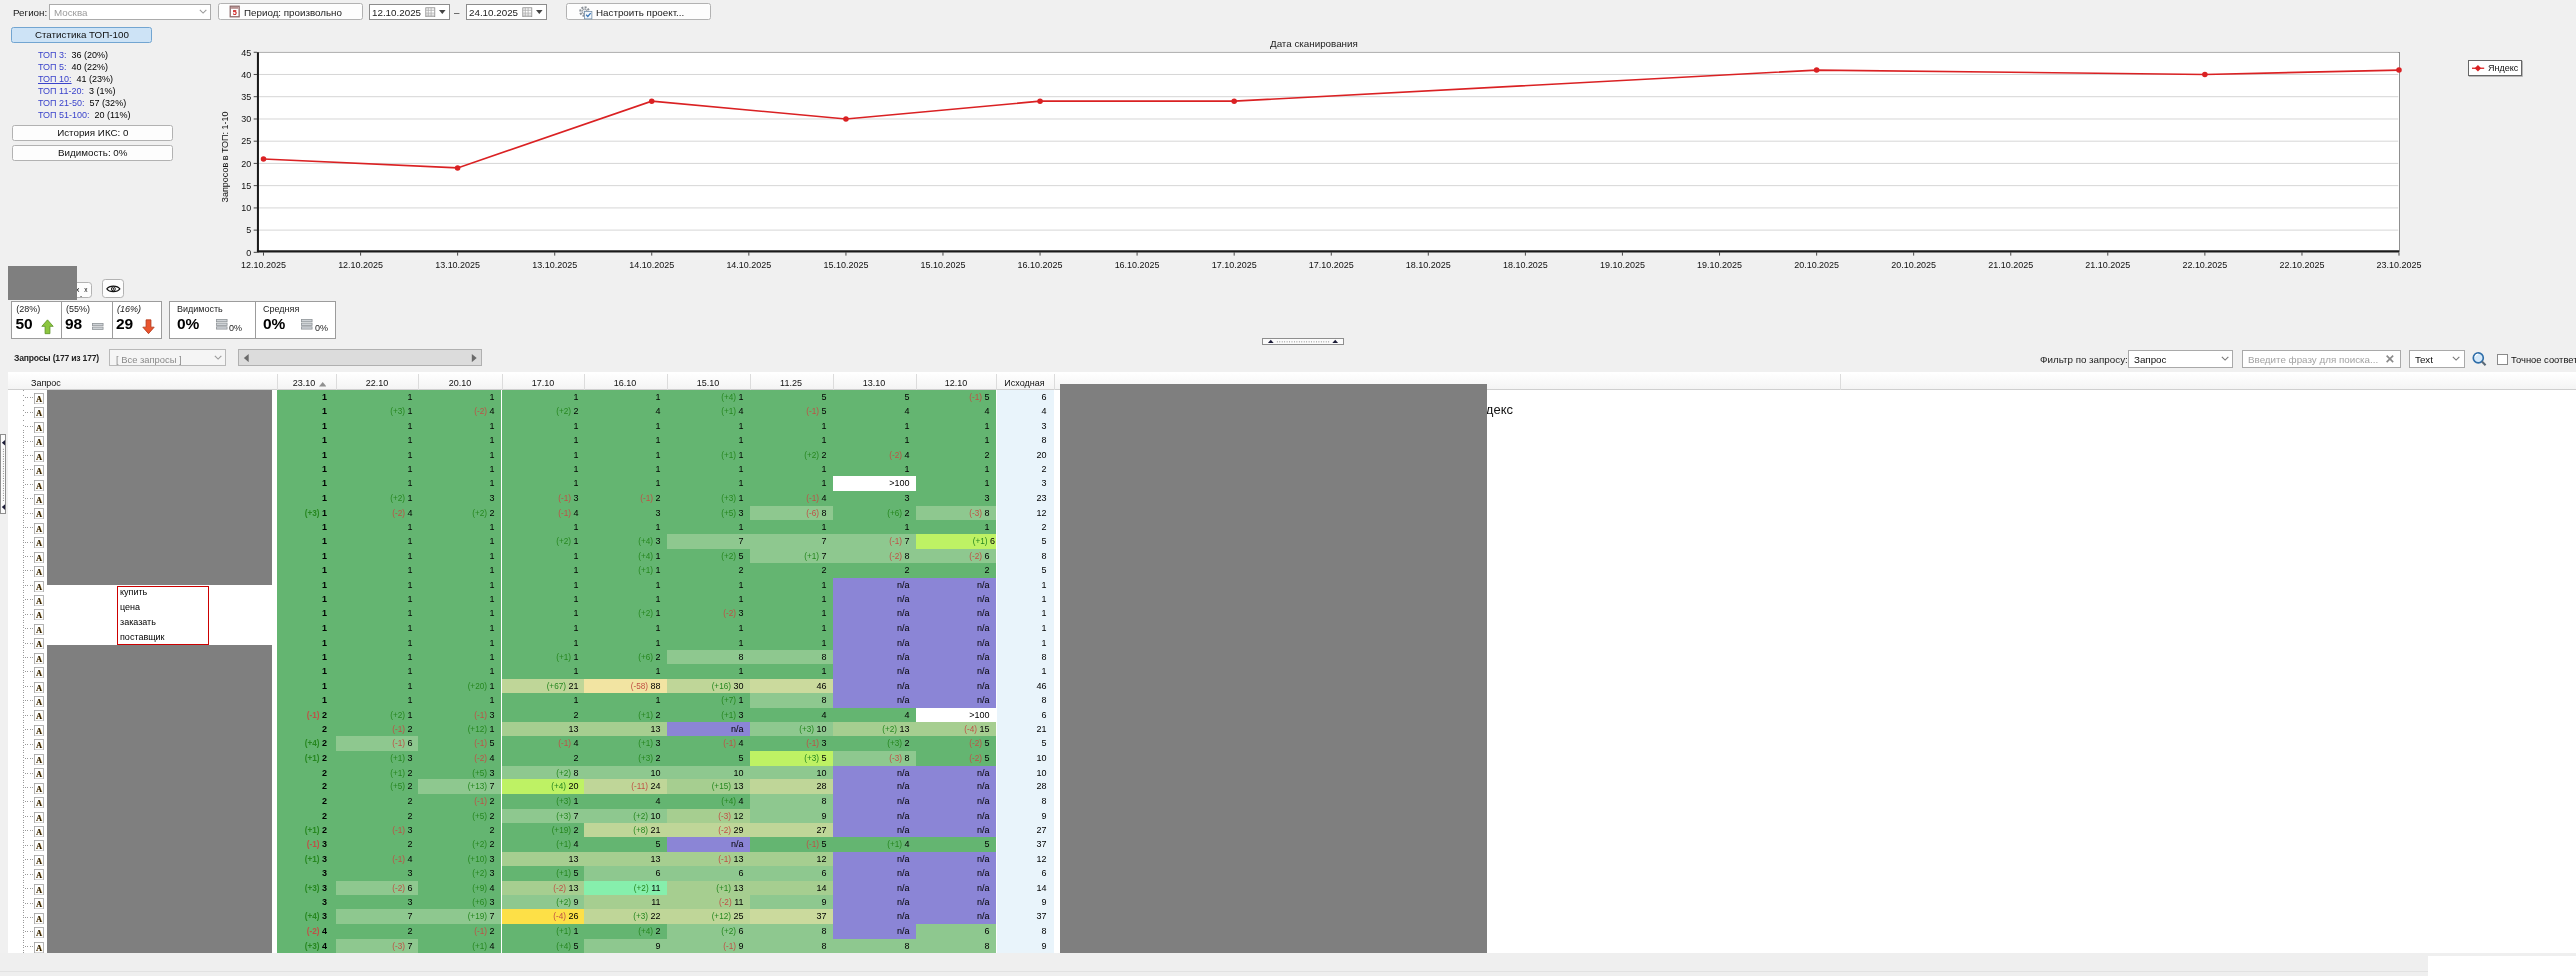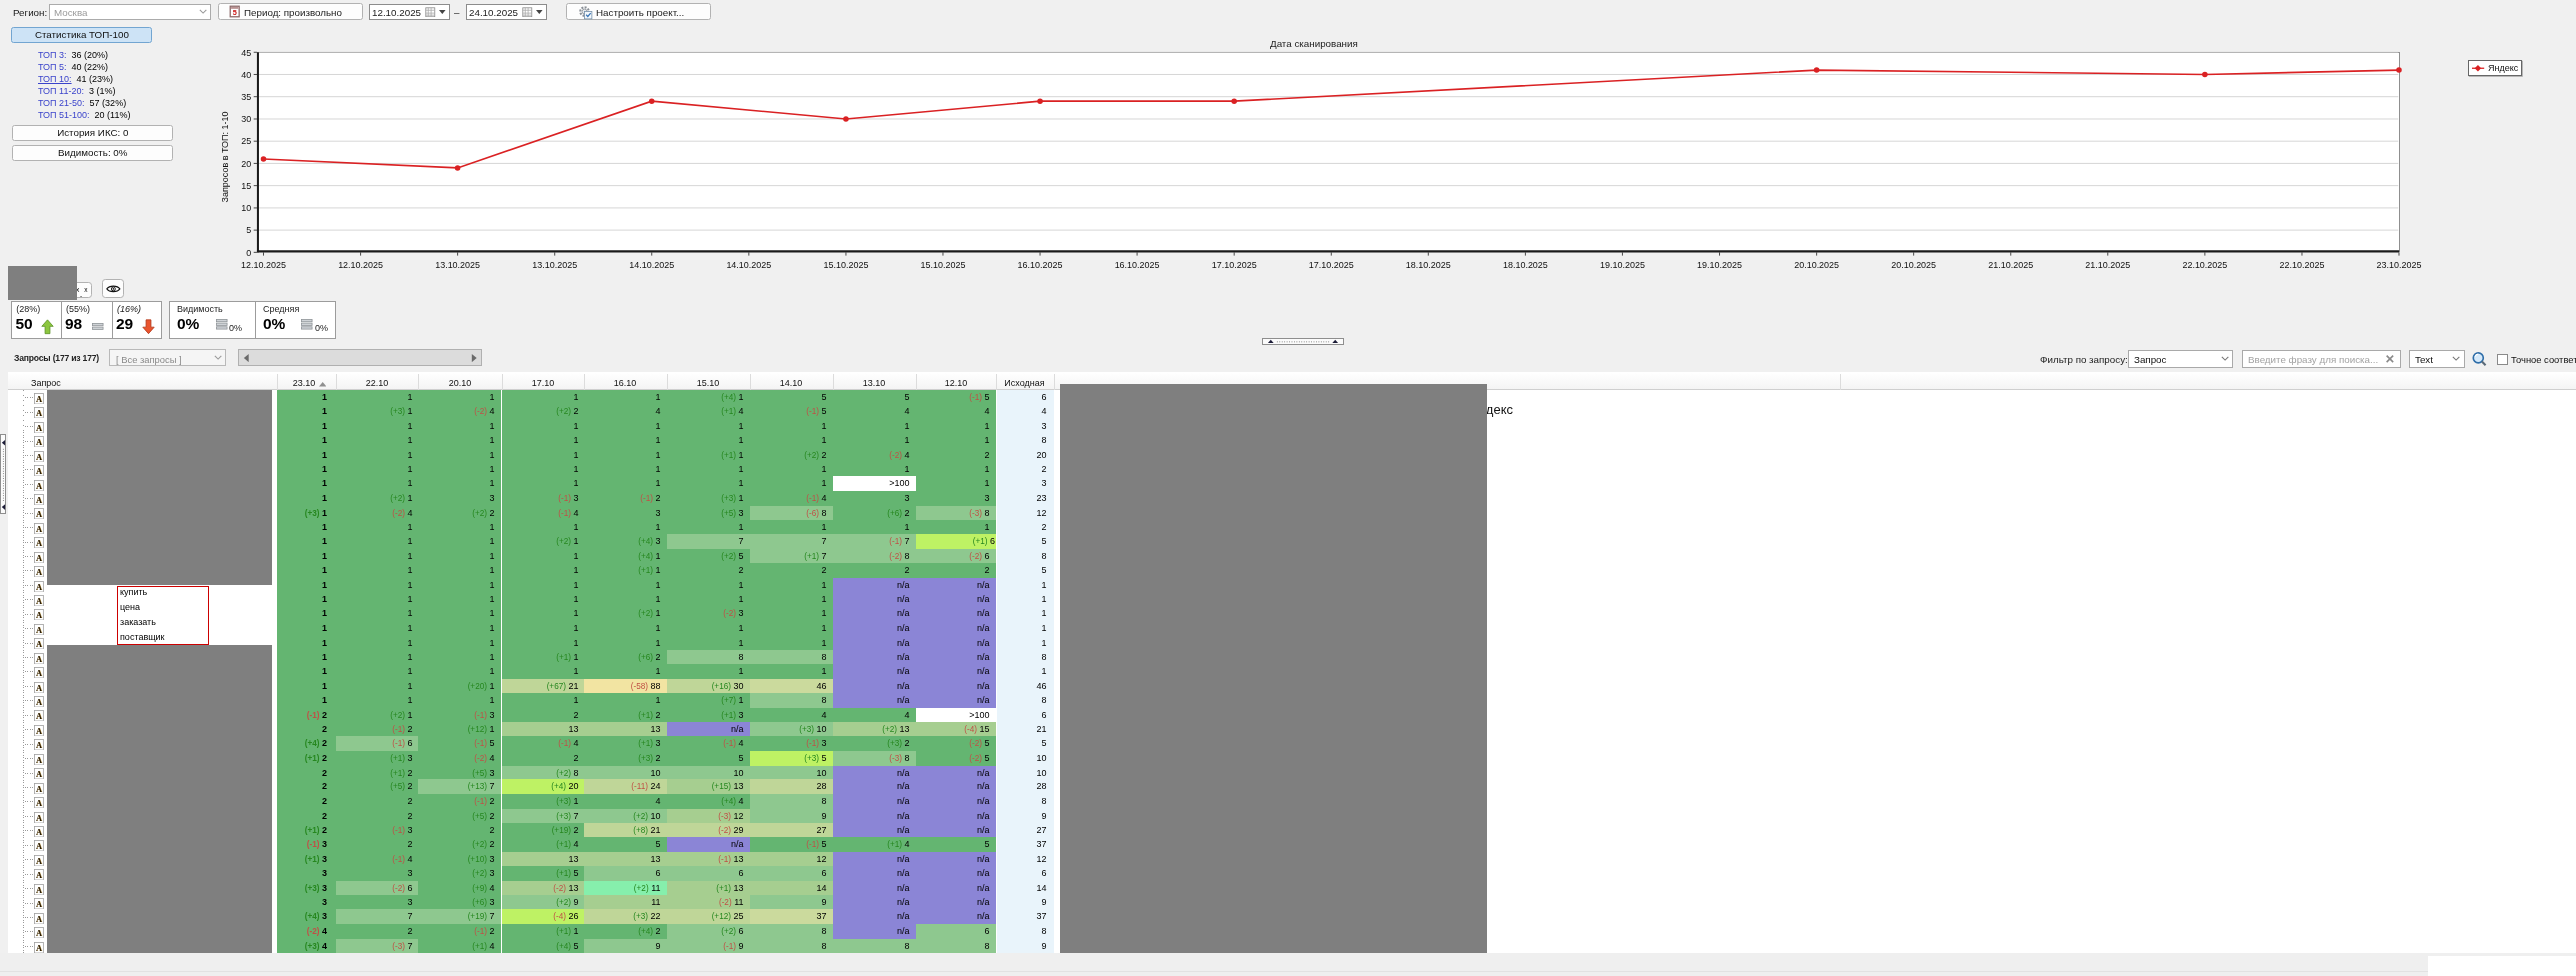--- a/index.html
+++ b/index.html
@@ -238,21 +238,21 @@
 <div class="ab" style="left:2511px;top:354px;font-size:9.4px;color:#111;white-space:nowrap;">Точное соответстви</div>
 <div class="ab" style="left:8.2px;top:372px;width:2568px;height:581px;background:#fff;"></div>
 <div class="ab" style="left:8.2px;top:373px;width:2568px;height:17.4px;background:linear-gradient(#ffffff,#f4f4f4);border-bottom:0.8px solid #cfcfcf;"></div>
 <div class="ab" style="left:31px;top:378px;font-size:9px;color:#111;">Запрос</div>
 <div class="ab" style="left:304px;top:378px;width:49px;margin-left:-24.5px;text-align:center;font-size:9px;color:#111;">23.10</div>
 <div class="ab" style="left:377px;top:378px;width:49px;margin-left:-24.5px;text-align:center;font-size:9px;color:#111;">22.10</div>
 <div class="ab" style="left:460px;top:378px;width:49px;margin-left:-24.5px;text-align:center;font-size:9px;color:#111;">20.10</div>
 <div class="ab" style="left:543px;top:378px;width:49px;margin-left:-24.5px;text-align:center;font-size:9px;color:#111;">17.10</div>
 <div class="ab" style="left:625px;top:378px;width:49px;margin-left:-24.5px;text-align:center;font-size:9px;color:#111;">16.10</div>
 <div class="ab" style="left:708px;top:378px;width:49px;margin-left:-24.5px;text-align:center;font-size:9px;color:#111;">15.10</div>
-<div class="ab" style="left:791px;top:378px;width:49px;margin-left:-24.5px;text-align:center;font-size:9px;color:#111;">14.10</div>
+<div class="ab" style="left:791px;top:378px;width:49px;margin-left:-24.5px;text-align:center;font-size:9px;color:#111;">11.25</div>
 <div class="ab" style="left:874px;top:378px;width:49px;margin-left:-24.5px;text-align:center;font-size:9px;color:#111;">13.10</div>
 <div class="ab" style="left:956px;top:378px;width:49px;margin-left:-24.5px;text-align:center;font-size:9px;color:#111;">12.10</div>
 <svg class="ab" style="left:319px;top:382px;" width="7.4" height="4.9" viewBox="0 0 9 6">
     <path d="M4.5 0 L9 5.5 H0 Z" fill="#8f8f8f"></path>
   </svg>
 <div class="ab" style="left:1025px;top:378px;width:65px;margin-left:-33px;text-align:center;font-size:9px;color:#111;">Исходная</div>
 <div class="ab" style="left:1447px;top:378px;width:131px;margin-left:-65px;text-align:right;font-size:13px;color:#111;margin-top:24px;">Домен и URL Яндекс</div>
 <div class="ab" style="left:277px;top:374px;width:0.8px;height:15.5px;background:#dcdcdc;"></div>
 <div class="ab" style="left:336px;top:374px;width:0.8px;height:15.5px;background:#dcdcdc;"></div>
 <div class="ab" style="left:418px;top:374px;width:0.8px;height:15.5px;background:#dcdcdc;"></div>
@@ -929,21 +929,21 @@
     <div class="cell" style="left:667px;width:83px;height:14px;line-height:14px;background:#a6ce90;padding-right:6.5px;"><span class="chg dn">(-2)</span>11</div>
     <div class="cell" style="left:750px;width:83px;height:14px;line-height:14px;background:#8ec88f;padding-right:6.5px;">9</div>
     <div class="cell" style="left:833px;width:83px;height:14px;line-height:14px;background:#8b85d6;padding-right:6.5px;">n/a</div>
     <div class="cell" style="left:916px;width:80px;height:14px;line-height:14px;background:#8b85d6;padding-right:6.5px;">n/a</div>
     <div class="cell" style="left:996px;width:58px;height:14px;line-height:14px;background:#e9f4fb;border-left:0.8px solid #fff;padding-right:7.4px;">9</div>
   </div>
 <div class="ab" style="left:0;top:909px;width:2576px;height:14.7px;">
     <div class="cell" style="left:277px;width:59px;height:14.7px;line-height:14.7px;background:#64b571;padding-right:9px;font-weight:bold;"><span class="chg up">(+4)</span>3</div>
     <div class="cell" style="left:336px;width:83px;height:14.7px;line-height:14.7px;background:#8ec88f;padding-right:6.5px;">7</div>
     <div class="cell" style="left:418px;width:83px;height:14.7px;line-height:14.7px;background:#8ec88f;padding-right:6.5px;"><span class="chg up">(+19)</span>7</div>
-    <div class="cell" style="left:502px;width:83px;height:14.7px;line-height:14.7px;background:#bef264;padding-right:6.5px;"><span class="chg dn">(-4)</span>26</div>
+    <div class="cell" style="left:502px;width:83px;height:14.7px;line-height:14.7px;background:#fde047;padding-right:6.5px;"><span class="chg dn">(-4)</span>26</div>
     <div class="cell" style="left:584px;width:83px;height:14.7px;line-height:14.7px;background:#bfd698;padding-right:6.5px;"><span class="chg up">(+3)</span>22</div>
     <div class="cell" style="left:667px;width:83px;height:22px;line-height:14.7px;background:#bfd698;padding-right:6.5px;"><span class="chg up">(+12)</span>25</div>
     <div class="cell" style="left:750px;width:83px;height:14.7px;line-height:14.7px;background:#cbda9d;padding-right:6.5px;">37</div>
     <div class="cell" style="left:833px;width:83px;height:14.7px;line-height:14.7px;background:#8b85d6;padding-right:6.5px;">n/a</div>
     <div class="cell" style="left:916px;width:80px;height:14.7px;line-height:14.7px;background:#8b85d6;padding-right:6.5px;">n/a</div>
     <div class="cell" style="left:996px;width:58px;height:14.7px;line-height:14.7px;background:#e9f4fb;border-left:0.8px solid #fff;padding-right:7.4px;">37</div>
   </div>
 <div class="ab" style="left:0;top:924px;width:2576px;height:14.7px;">
     <div class="cell" style="left:277px;width:59px;height:14.7px;line-height:14.7px;background:#64b571;padding-right:9px;font-weight:bold;"><span class="chg dn">(-2)</span>4</div>
     <div class="cell" style="left:336px;width:83px;height:14.7px;line-height:14.7px;background:#64b571;padding-right:6.5px;">2</div>

